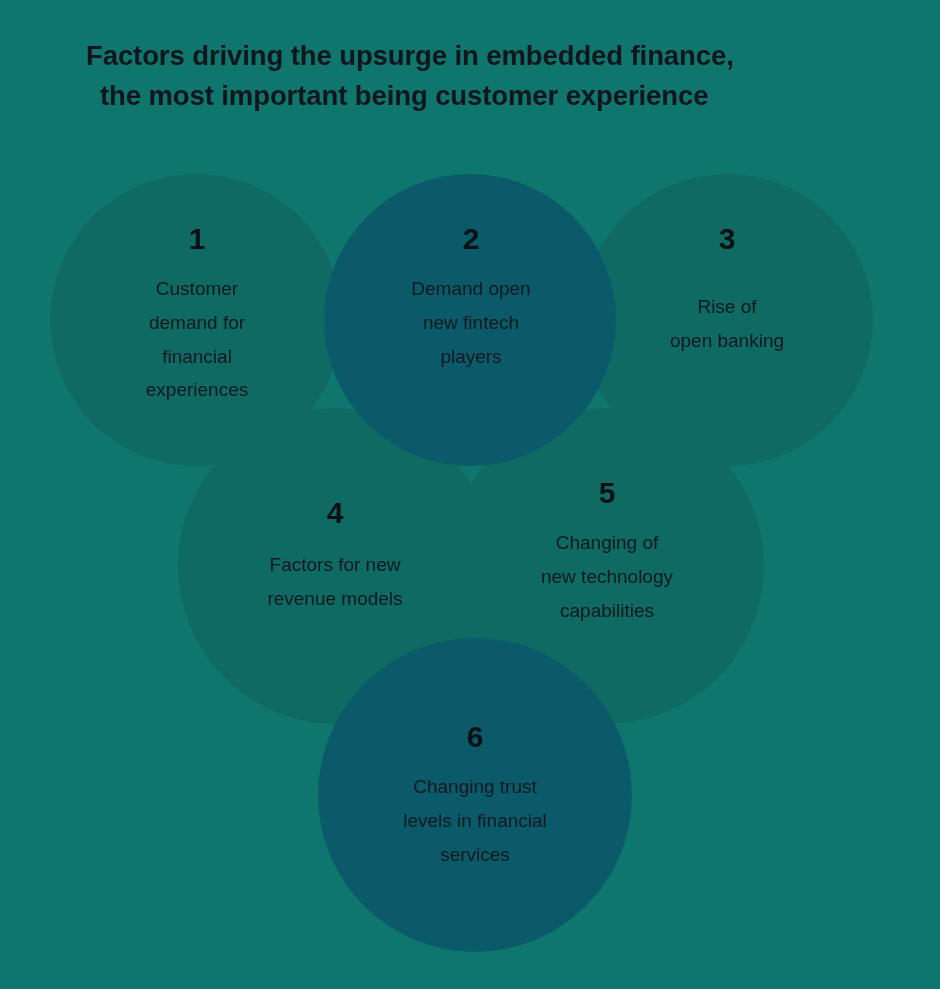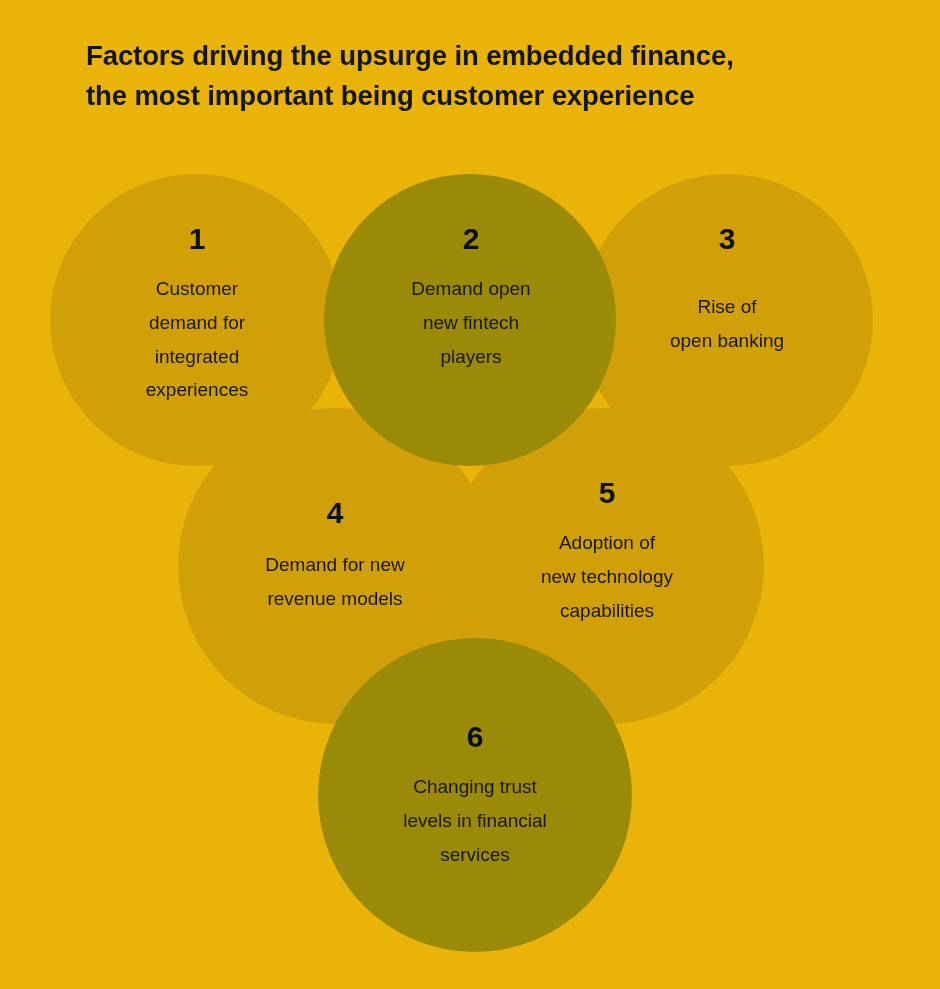--- a/index.html
+++ b/index.html
@@ -13,21 +13,21 @@
     height: 989px;
     overflow: hidden;
     font-family: "Liberation Sans", sans-serif;
     color: #111111;
   }
 
   #page {
     position: relative;
     width: 940px;
     height: 989px;
-    background: #eab308;
+    background: #0f766e;
   }
 
   
   .title-block {
     position: absolute;
     left: 86px;
     top: 36px;
     width: 790px;
   }
   .title-line {
@@ -87,42 +87,42 @@
   #node-3 .node-num { margin-bottom: 36px; }
   #node-4 .node-num { margin-bottom: 20px; }
 </style>
 </head>
 <body style="background: rgb(255, 255, 255);">
 
 <div id="page">
 
   <div class="title-block">
     <div class="title-line" style="color: rgb(18, 22, 28);">Factors driving the upsurge in embedded finance,</div>
-    <div class="title-line" style="color: rgb(18, 22, 28);">the most important being customer experience</div>
+    <div class="title-line" style="color: rgb(18, 22, 28); margin-left: 14px;">the most important being customer experience</div>
   </div>
 
   <div class="venn-stage">
 
     <svg class="venn-svg" viewBox="0 0 940 989" xmlns="http://www.w3.org/2000/svg">
       <g style="mix-blend-mode:multiply;">
         <circle cx="196" cy="320" r="146" fill="#e4e4e4"></circle>
         <circle cx="727" cy="320" r="146" fill="#e4e4e4"></circle>
         <circle cx="336" cy="566" r="158" fill="#e4e4e4"></circle>
         <circle cx="606" cy="566" r="158" fill="#e4e4e4"></circle>
         <circle cx="470" cy="320" r="146" fill="#a9c3f4"></circle>
         <circle cx="475" cy="795" r="157" fill="#a9c3f4"></circle>
       </g>
     </svg>
 
     <div class="node" id="node-1">
       <div class="node-num">1</div>
       <div class="node-label" style="color: rgb(21, 25, 31);">
         <div>Customer</div>
         <div>demand for</div>
-        <div>integrated</div>
+        <div>financial</div>
         <div>experiences</div>
       </div>
     </div>
 
     <div class="node" id="node-2">
       <div class="node-num">2</div>
       <div class="node-label" style="color: rgb(21, 25, 31);">
         <div>Demand open</div>
         <div>new fintech</div>
         <div>players</div>
@@ -133,29 +133,29 @@
       <div class="node-num">3</div>
       <div class="node-label" style="color: rgb(21, 25, 31); margin-top: 11px;">
         <div>Rise of</div>
         <div>open banking</div>
       </div>
     </div>
 
     <div class="node" id="node-4">
       <div class="node-num">4</div>
       <div class="node-label" style="color: rgb(21, 25, 31);">
-        <div>Demand for new</div>
+        <div>Factors for new</div>
         <div>revenue models</div>
       </div>
     </div>
 
     <div class="node" id="node-5">
       <div class="node-num">5</div>
       <div class="node-label" style="color: rgb(21, 25, 31);">
-        <div>Adoption of</div>
+        <div>Changing of</div>
         <div>new technology</div>
         <div>capabilities</div>
       </div>
     </div>
 
     <div class="node" id="node-6">
       <div class="node-num">6</div>
       <div class="node-label" style="color: rgb(21, 25, 31);">
         <div>Changing trust</div>
         <div>levels in financial</div>

